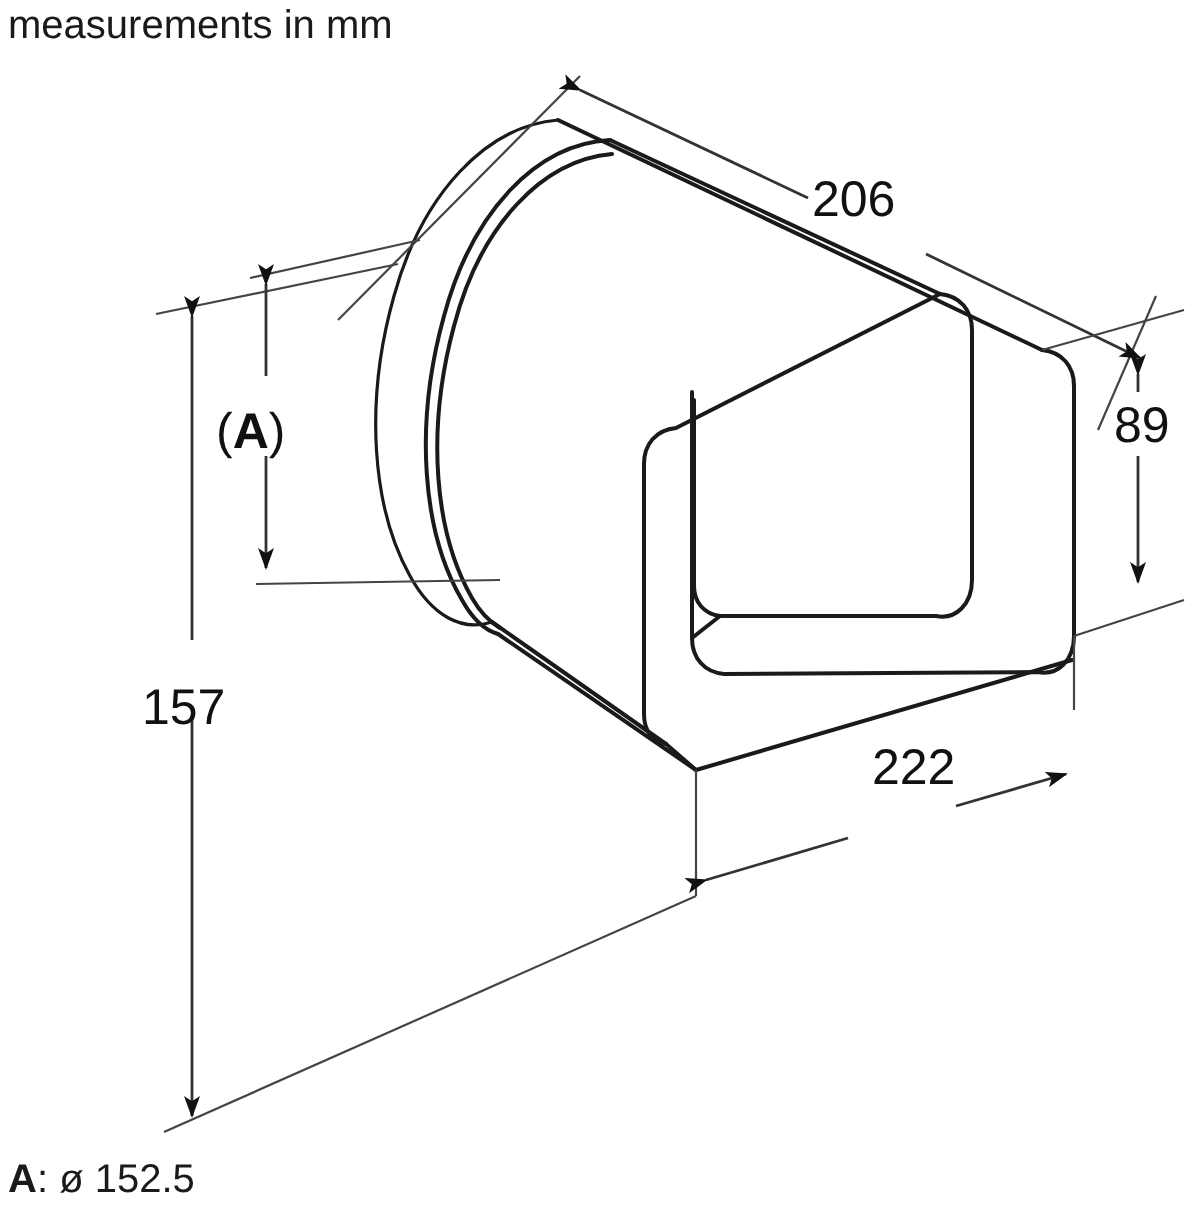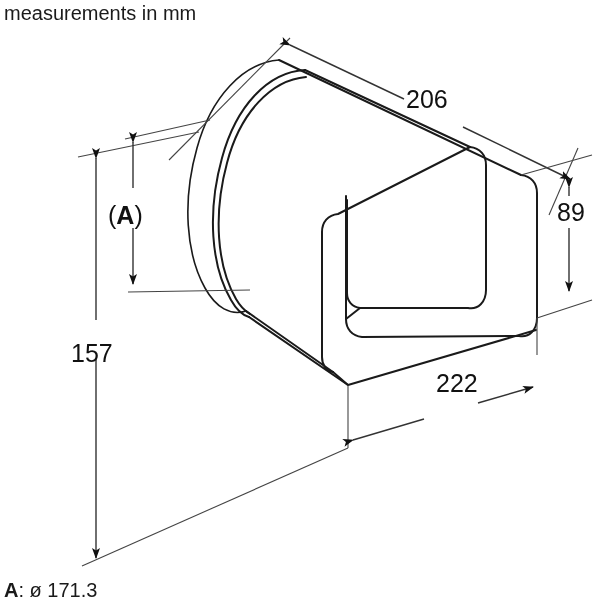--- a/index.html
+++ b/index.html
@@ -189,16 +189,16 @@
       <path class="ext-line" d="M 210,120 L 125,139"></path>
       <path class="ext-line" d="M 250,290 L 128,292"></path>
       <path class="dim-line" marker-start="url(#ah)" d="M 133,142 L 133,188"></path>
       <path class="dim-line" marker-end="url(#ah)" d="M 133,228 L 133,284"></path>
       <text class="dim-text-bold" x="108" y="224">(<tspan class="b">A</tspan>)</text>
     </g>
 
   </svg>
 
   <div class="caption-bottom">
-    <span class="key">A</span><span>: </span><span>ø 171.3</span>
+    <span class="key">A</span><span>: </span><span>ø 152.5</span>
   </div>
 
 </div>
 
 </body></html>

